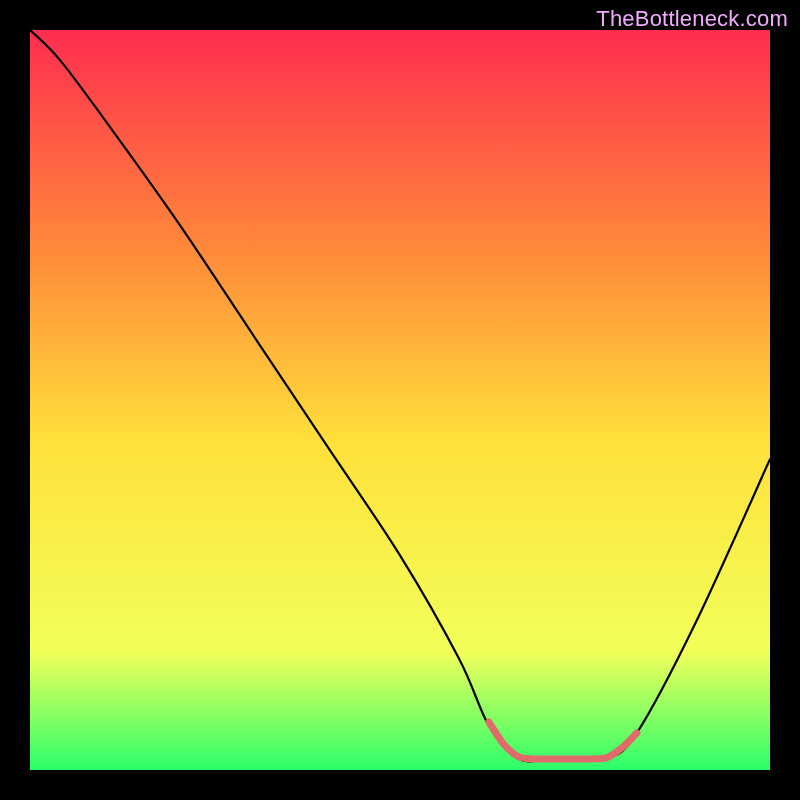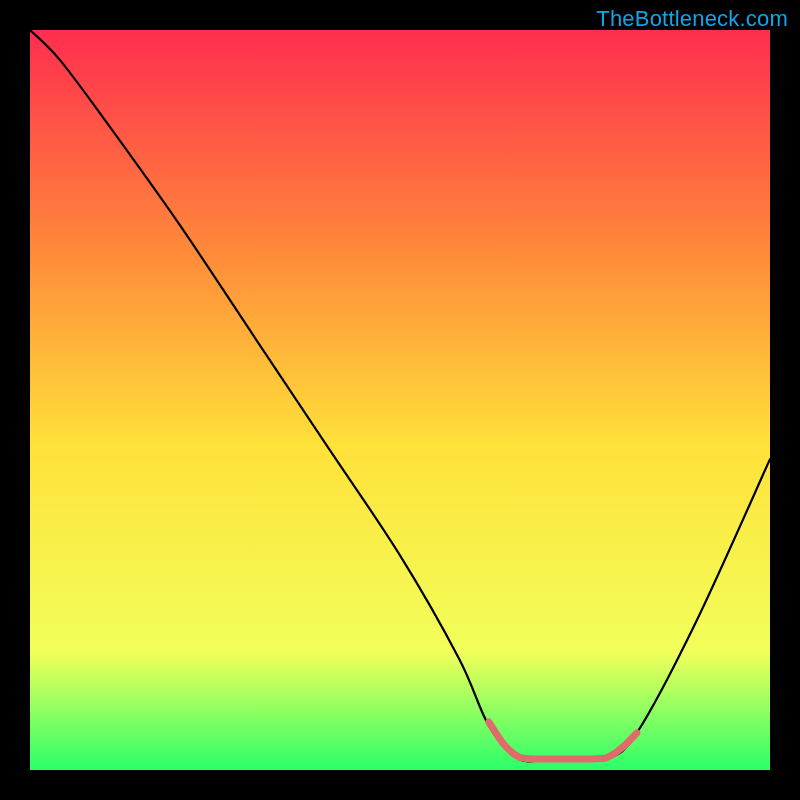--- a/index.html
+++ b/index.html
@@ -9,21 +9,21 @@
     width: 800px;
     height: 800px;
     background: #000;
   }
   .watermark {
     position: absolute;
     top: 6px;
     right: 12px;
     font-family: Arial, Helvetica, sans-serif;
     font-size: 22px;
-    color: #0ea5e9;
+    color: #f0abfc;
     letter-spacing: 0.2px;
     z-index: 10;
   }
   .plot-wrap {
     position: absolute;
     left: 30px;
     top: 30px;
     width: 740px;
     height: 740px;
   }

